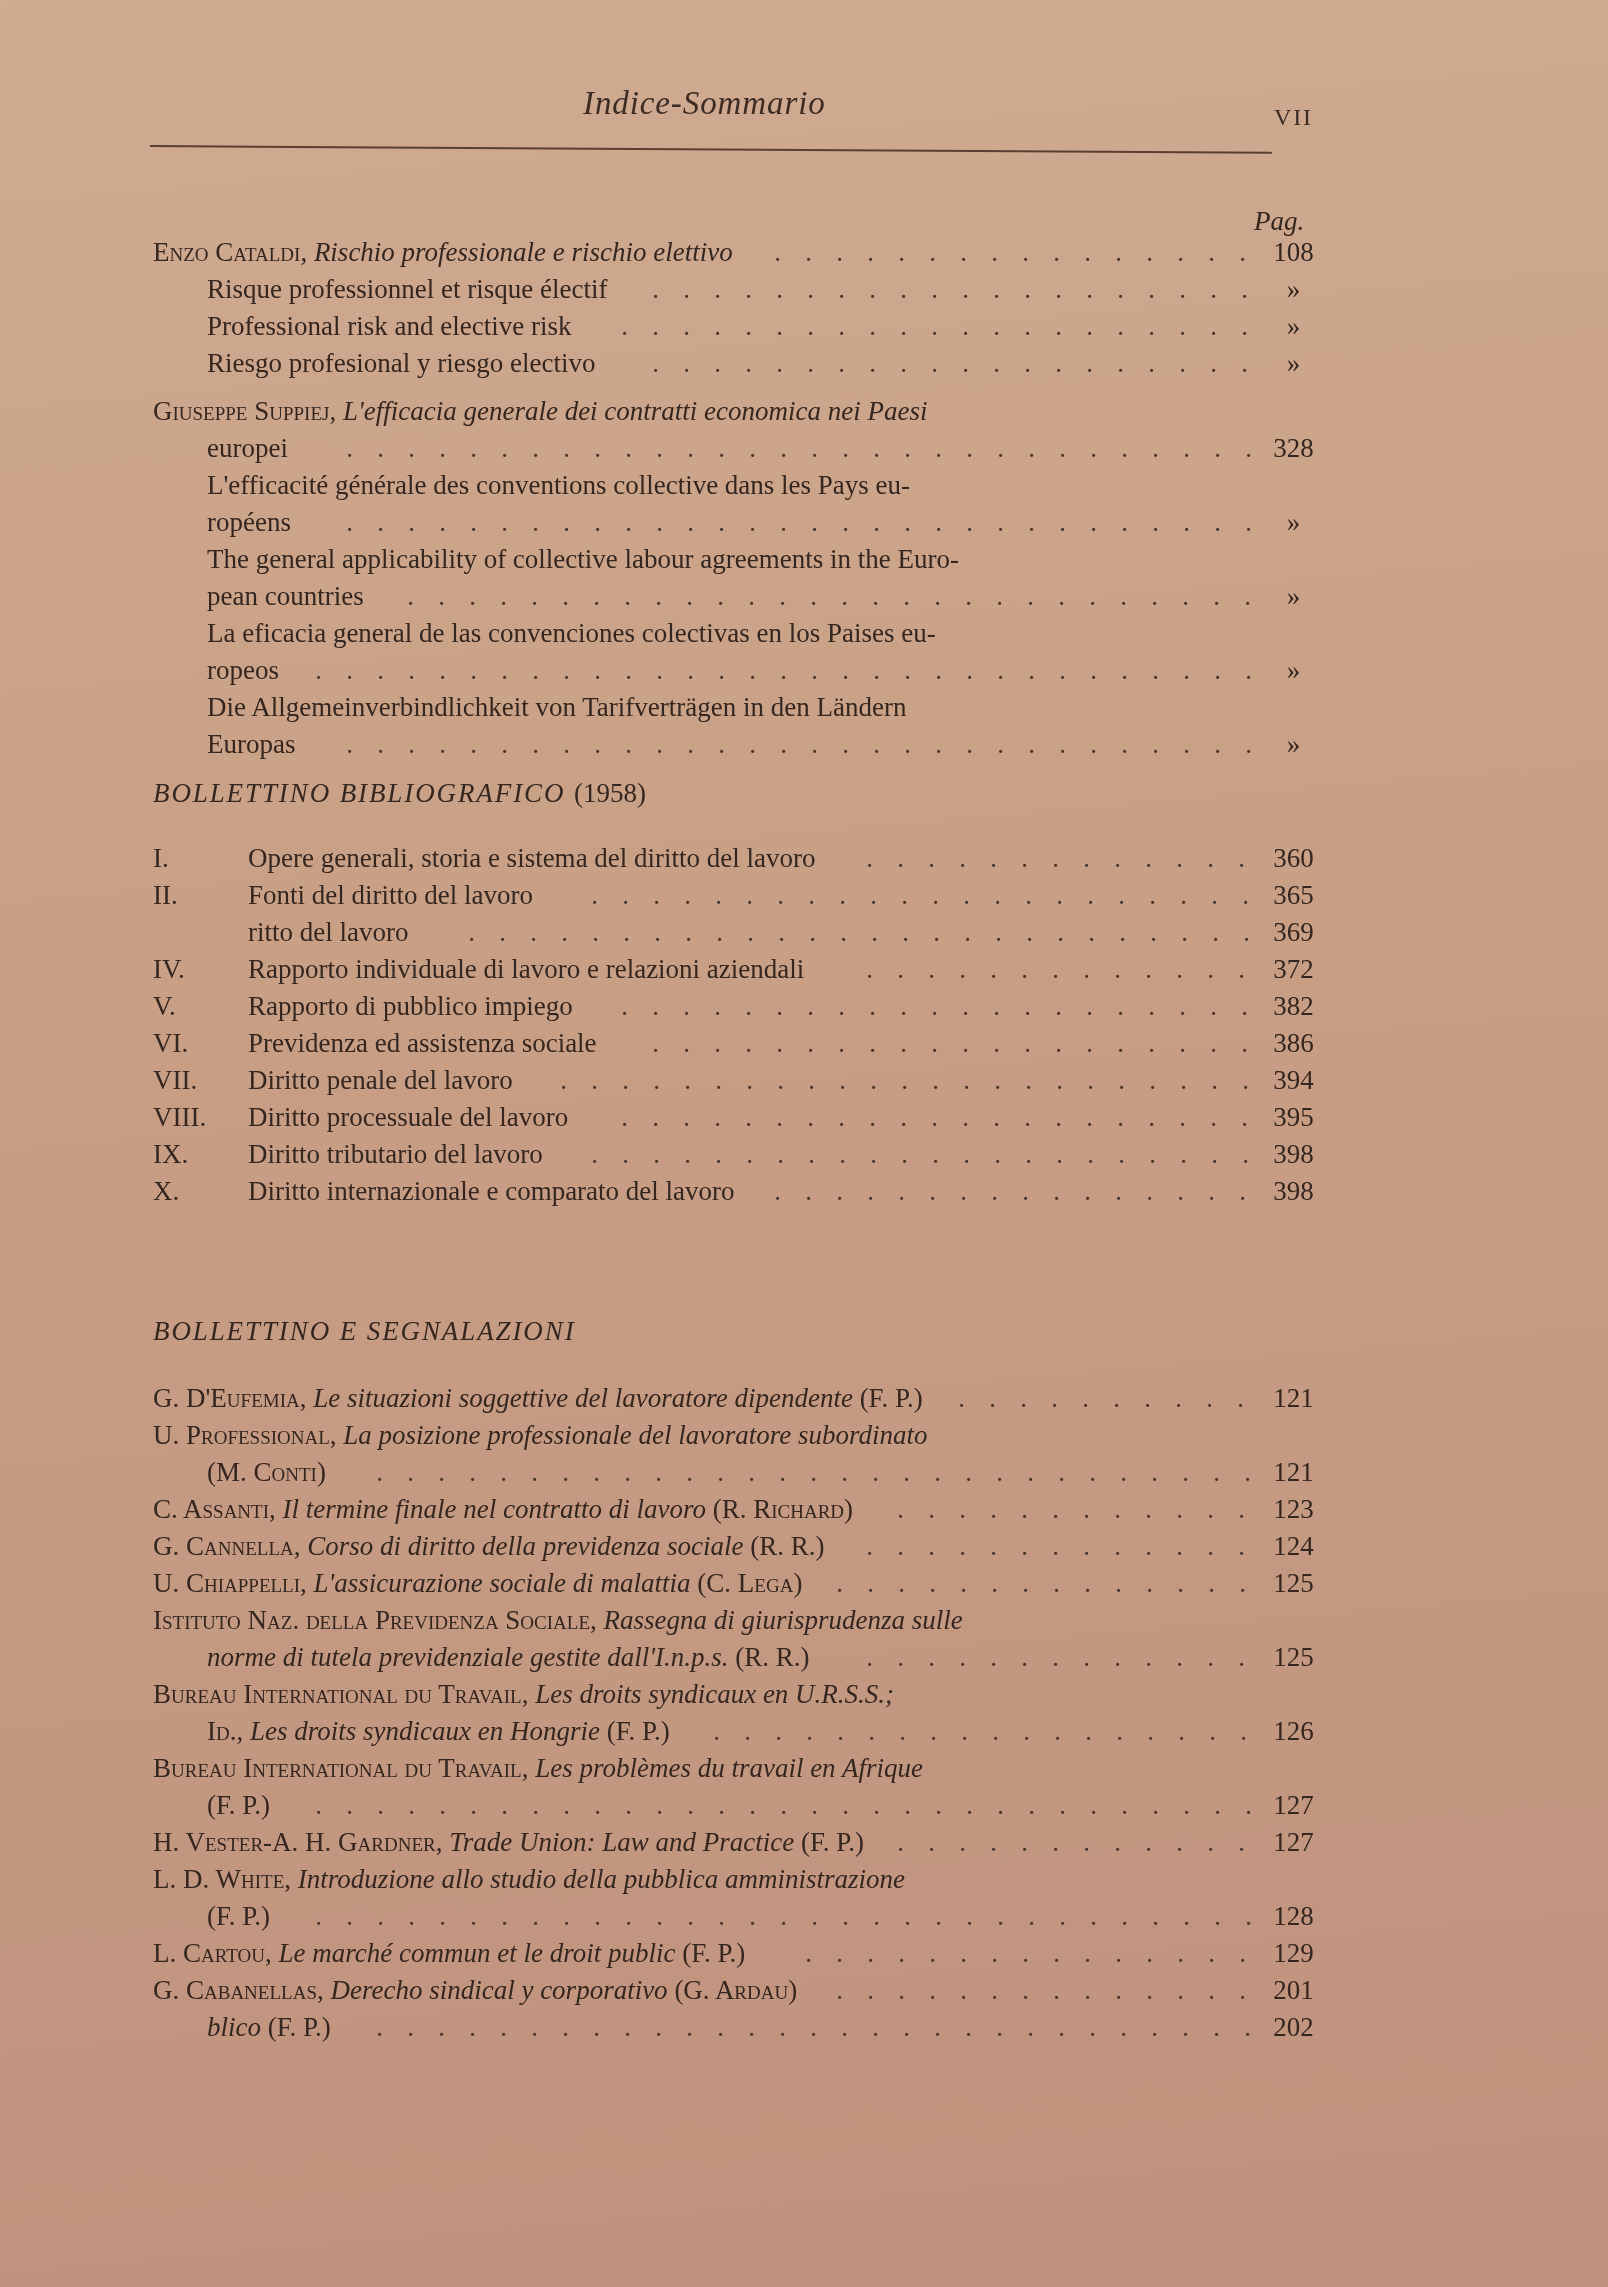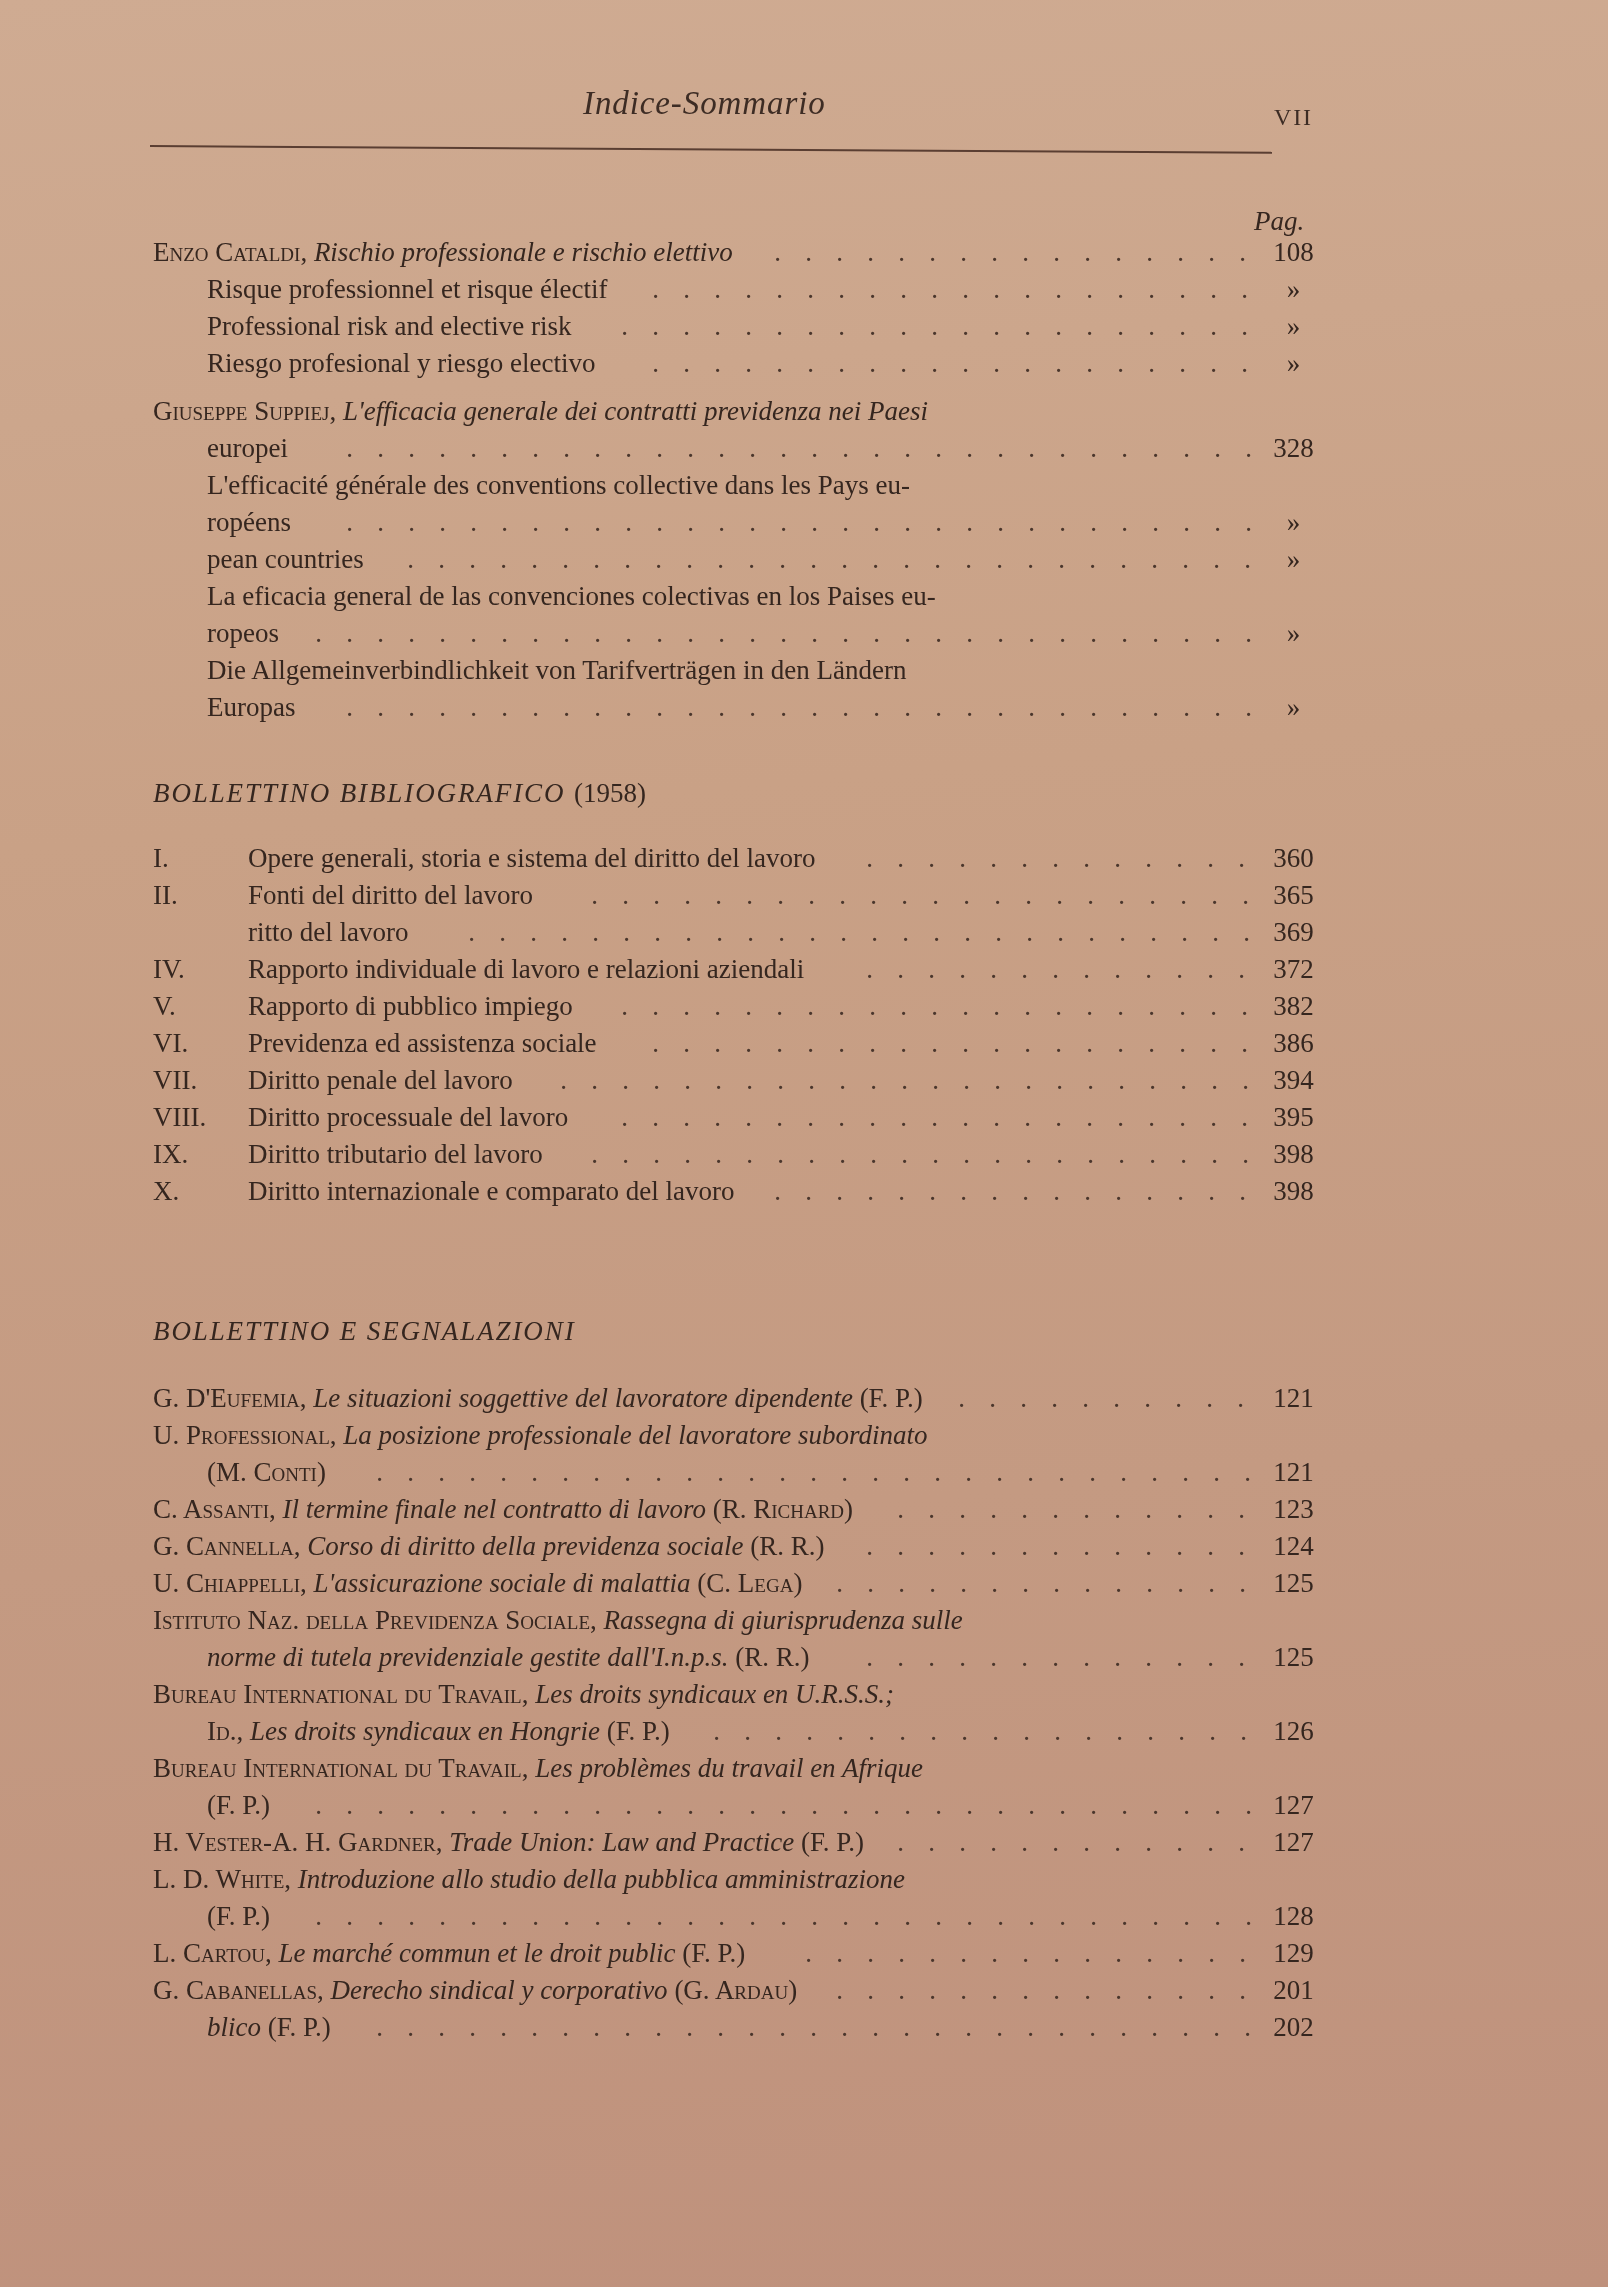--- a/index.html
+++ b/index.html
@@ -69,31 +69,32 @@
       <span class="pg" style="font-style:normal">»</span>
     <span class="dots" style="right: auto; font-style: normal; letter-spacing: 0px; left: 456px; word-spacing: 0px;"><span style="display: inline-block; width: 31px; text-align: center;">.</span><span style="display: inline-block; width: 31px; text-align: center;">.</span><span style="display: inline-block; width: 31px; text-align: center;">.</span><span style="display: inline-block; width: 31px; text-align: center;">.</span><span style="display: inline-block; width: 31px; text-align: center;">.</span><span style="display: inline-block; width: 31px; text-align: center;">.</span><span style="display: inline-block; width: 31px; text-align: center;">.</span><span style="display: inline-block; width: 31px; text-align: center;">.</span><span style="display: inline-block; width: 31px; text-align: center;">.</span><span style="display: inline-block; width: 31px; text-align: center;">.</span><span style="display: inline-block; width: 31px; text-align: center;">.</span><span style="display: inline-block; width: 31px; text-align: center;">.</span><span style="display: inline-block; width: 31px; text-align: center;">.</span><span style="display: inline-block; width: 31px; text-align: center;">.</span><span style="display: inline-block; width: 31px; text-align: center;">.</span><span style="display: inline-block; width: 31px; text-align: center;">.</span><span style="display: inline-block; width: 31px; text-align: center;">.</span><span style="display: inline-block; width: 31px; text-align: center;">.</span><span style="display: inline-block; width: 31px; text-align: center;">.</span><span style="display: inline-block; width: 31px; text-align: center;">.</span><span style="display: inline-block; width: 31px; text-align: center;">.</span></span></div>
     <div class="row indent it">
       <span>Riesgo profesional y riesgo electivo</span>
       <span class="pg" style="font-style:normal">»</span>
     <span class="dots" style="right: auto; font-style: normal; letter-spacing: 0px; left: 487px; word-spacing: 0px;"><span style="display: inline-block; width: 31px; text-align: center;">.</span><span style="display: inline-block; width: 31px; text-align: center;">.</span><span style="display: inline-block; width: 31px; text-align: center;">.</span><span style="display: inline-block; width: 31px; text-align: center;">.</span><span style="display: inline-block; width: 31px; text-align: center;">.</span><span style="display: inline-block; width: 31px; text-align: center;">.</span><span style="display: inline-block; width: 31px; text-align: center;">.</span><span style="display: inline-block; width: 31px; text-align: center;">.</span><span style="display: inline-block; width: 31px; text-align: center;">.</span><span style="display: inline-block; width: 31px; text-align: center;">.</span><span style="display: inline-block; width: 31px; text-align: center;">.</span><span style="display: inline-block; width: 31px; text-align: center;">.</span><span style="display: inline-block; width: 31px; text-align: center;">.</span><span style="display: inline-block; width: 31px; text-align: center;">.</span><span style="display: inline-block; width: 31px; text-align: center;">.</span><span style="display: inline-block; width: 31px; text-align: center;">.</span><span style="display: inline-block; width: 31px; text-align: center;">.</span><span style="display: inline-block; width: 31px; text-align: center;">.</span><span style="display: inline-block; width: 31px; text-align: center;">.</span><span style="display: inline-block; width: 31px; text-align: center;">.</span></span></div>
   </div>
 
   <div class="block" style="top:393px;">
     <div class="row">
-      <span class="sc">Giuseppe Suppiej</span>, <span class="it">L'efficacia generale dei contratti previdenza nei Paesi</span>
+      <span class="sc">Giuseppe Suppiej</span>, <span class="it">L'efficacia generale dei contratti economica nei Paesi</span>
     </div>
     <div class="row indent it">
       <span>europei</span>
       <span class="pg" style="font-style:normal">328</span>
     <span class="dots" style="right: auto; font-style: normal; letter-spacing: 0px; left: 181px; word-spacing: 0px;"><span style="display: inline-block; width: 31px; text-align: center;">.</span><span style="display: inline-block; width: 31px; text-align: center;">.</span><span style="display: inline-block; width: 31px; text-align: center;">.</span><span style="display: inline-block; width: 31px; text-align: center;">.</span><span style="display: inline-block; width: 31px; text-align: center;">.</span><span style="display: inline-block; width: 31px; text-align: center;">.</span><span style="display: inline-block; width: 31px; text-align: center;">.</span><span style="display: inline-block; width: 31px; text-align: center;">.</span><span style="display: inline-block; width: 31px; text-align: center;">.</span><span style="display: inline-block; width: 31px; text-align: center;">.</span><span style="display: inline-block; width: 31px; text-align: center;">.</span><span style="display: inline-block; width: 31px; text-align: center;">.</span><span style="display: inline-block; width: 31px; text-align: center;">.</span><span style="display: inline-block; width: 31px; text-align: center;">.</span><span style="display: inline-block; width: 31px; text-align: center;">.</span><span style="display: inline-block; width: 31px; text-align: center;">.</span><span style="display: inline-block; width: 31px; text-align: center;">.</span><span style="display: inline-block; width: 31px; text-align: center;">.</span><span style="display: inline-block; width: 31px; text-align: center;">.</span><span style="display: inline-block; width: 31px; text-align: center;">.</span><span style="display: inline-block; width: 31px; text-align: center;">.</span><span style="display: inline-block; width: 31px; text-align: center;">.</span><span style="display: inline-block; width: 31px; text-align: center;">.</span><span style="display: inline-block; width: 31px; text-align: center;">.</span><span style="display: inline-block; width: 31px; text-align: center;">.</span><span style="display: inline-block; width: 31px; text-align: center;">.</span><span style="display: inline-block; width: 31px; text-align: center;">.</span><span style="display: inline-block; width: 31px; text-align: center;">.</span><span style="display: inline-block; width: 31px; text-align: center;">.</span><span style="display: inline-block; width: 31px; text-align: center;">.</span></span></div>
     <div class="row indent it"><span>L'efficacité générale des conventions collective dans les Pays eu-</span></div>
     <div class="row indent it">
       <span>ropéens</span>
       <span class="pg" style="font-style:normal">»</span>
     <span class="dots" style="right: auto; font-style: normal; letter-spacing: 0px; left: 181px; word-spacing: 0px;"><span style="display: inline-block; width: 31px; text-align: center;">.</span><span style="display: inline-block; width: 31px; text-align: center;">.</span><span style="display: inline-block; width: 31px; text-align: center;">.</span><span style="display: inline-block; width: 31px; text-align: center;">.</span><span style="display: inline-block; width: 31px; text-align: center;">.</span><span style="display: inline-block; width: 31px; text-align: center;">.</span><span style="display: inline-block; width: 31px; text-align: center;">.</span><span style="display: inline-block; width: 31px; text-align: center;">.</span><span style="display: inline-block; width: 31px; text-align: center;">.</span><span style="display: inline-block; width: 31px; text-align: center;">.</span><span style="display: inline-block; width: 31px; text-align: center;">.</span><span style="display: inline-block; width: 31px; text-align: center;">.</span><span style="display: inline-block; width: 31px; text-align: center;">.</span><span style="display: inline-block; width: 31px; text-align: center;">.</span><span style="display: inline-block; width: 31px; text-align: center;">.</span><span style="display: inline-block; width: 31px; text-align: center;">.</span><span style="display: inline-block; width: 31px; text-align: center;">.</span><span style="display: inline-block; width: 31px; text-align: center;">.</span><span style="display: inline-block; width: 31px; text-align: center;">.</span><span style="display: inline-block; width: 31px; text-align: center;">.</span><span style="display: inline-block; width: 31px; text-align: center;">.</span><span style="display: inline-block; width: 31px; text-align: center;">.</span><span style="display: inline-block; width: 31px; text-align: center;">.</span><span style="display: inline-block; width: 31px; text-align: center;">.</span><span style="display: inline-block; width: 31px; text-align: center;">.</span><span style="display: inline-block; width: 31px; text-align: center;">.</span><span style="display: inline-block; width: 31px; text-align: center;">.</span><span style="display: inline-block; width: 31px; text-align: center;">.</span><span style="display: inline-block; width: 31px; text-align: center;">.</span><span style="display: inline-block; width: 31px; text-align: center;">.</span></span></div>
+    <div class="row indent it"><span>The general applicability of collective labour agreements in the Euro-</span></div>
     <div class="row indent it">
       <span>pean countries</span>
       <span class="pg" style="font-style:normal">»</span>
     <span class="dots" style="right: auto; font-style: normal; letter-spacing: 0px; left: 242px; word-spacing: 0px;"><span style="display: inline-block; width: 31px; text-align: center;">.</span><span style="display: inline-block; width: 31px; text-align: center;">.</span><span style="display: inline-block; width: 31px; text-align: center;">.</span><span style="display: inline-block; width: 31px; text-align: center;">.</span><span style="display: inline-block; width: 31px; text-align: center;">.</span><span style="display: inline-block; width: 31px; text-align: center;">.</span><span style="display: inline-block; width: 31px; text-align: center;">.</span><span style="display: inline-block; width: 31px; text-align: center;">.</span><span style="display: inline-block; width: 31px; text-align: center;">.</span><span style="display: inline-block; width: 31px; text-align: center;">.</span><span style="display: inline-block; width: 31px; text-align: center;">.</span><span style="display: inline-block; width: 31px; text-align: center;">.</span><span style="display: inline-block; width: 31px; text-align: center;">.</span><span style="display: inline-block; width: 31px; text-align: center;">.</span><span style="display: inline-block; width: 31px; text-align: center;">.</span><span style="display: inline-block; width: 31px; text-align: center;">.</span><span style="display: inline-block; width: 31px; text-align: center;">.</span><span style="display: inline-block; width: 31px; text-align: center;">.</span><span style="display: inline-block; width: 31px; text-align: center;">.</span><span style="display: inline-block; width: 31px; text-align: center;">.</span><span style="display: inline-block; width: 31px; text-align: center;">.</span><span style="display: inline-block; width: 31px; text-align: center;">.</span><span style="display: inline-block; width: 31px; text-align: center;">.</span><span style="display: inline-block; width: 31px; text-align: center;">.</span><span style="display: inline-block; width: 31px; text-align: center;">.</span><span style="display: inline-block; width: 31px; text-align: center;">.</span><span style="display: inline-block; width: 31px; text-align: center;">.</span><span style="display: inline-block; width: 31px; text-align: center;">.</span></span></div>
     <div class="row indent it"><span>La eficacia general de las convenciones colectivas en los Paises eu-</span></div>
     <div class="row indent it">
       <span>ropeos</span>
       <span class="pg" style="font-style:normal">»</span>
     <span class="dots" style="right: auto; font-style: normal; letter-spacing: 0px; left: 150px; word-spacing: 0px;"><span style="display: inline-block; width: 31px; text-align: center;">.</span><span style="display: inline-block; width: 31px; text-align: center;">.</span><span style="display: inline-block; width: 31px; text-align: center;">.</span><span style="display: inline-block; width: 31px; text-align: center;">.</span><span style="display: inline-block; width: 31px; text-align: center;">.</span><span style="display: inline-block; width: 31px; text-align: center;">.</span><span style="display: inline-block; width: 31px; text-align: center;">.</span><span style="display: inline-block; width: 31px; text-align: center;">.</span><span style="display: inline-block; width: 31px; text-align: center;">.</span><span style="display: inline-block; width: 31px; text-align: center;">.</span><span style="display: inline-block; width: 31px; text-align: center;">.</span><span style="display: inline-block; width: 31px; text-align: center;">.</span><span style="display: inline-block; width: 31px; text-align: center;">.</span><span style="display: inline-block; width: 31px; text-align: center;">.</span><span style="display: inline-block; width: 31px; text-align: center;">.</span><span style="display: inline-block; width: 31px; text-align: center;">.</span><span style="display: inline-block; width: 31px; text-align: center;">.</span><span style="display: inline-block; width: 31px; text-align: center;">.</span><span style="display: inline-block; width: 31px; text-align: center;">.</span><span style="display: inline-block; width: 31px; text-align: center;">.</span><span style="display: inline-block; width: 31px; text-align: center;">.</span><span style="display: inline-block; width: 31px; text-align: center;">.</span><span style="display: inline-block; width: 31px; text-align: center;">.</span><span style="display: inline-block; width: 31px; text-align: center;">.</span><span style="display: inline-block; width: 31px; text-align: center;">.</span><span style="display: inline-block; width: 31px; text-align: center;">.</span><span style="display: inline-block; width: 31px; text-align: center;">.</span><span style="display: inline-block; width: 31px; text-align: center;">.</span><span style="display: inline-block; width: 31px; text-align: center;">.</span><span style="display: inline-block; width: 31px; text-align: center;">.</span><span style="display: inline-block; width: 31px; text-align: center;">.</span></span></div>
     <div class="row indent it"><span>Die Allgemeinverbindlichkeit von Tarifverträgen in den Ländern</span></div>

